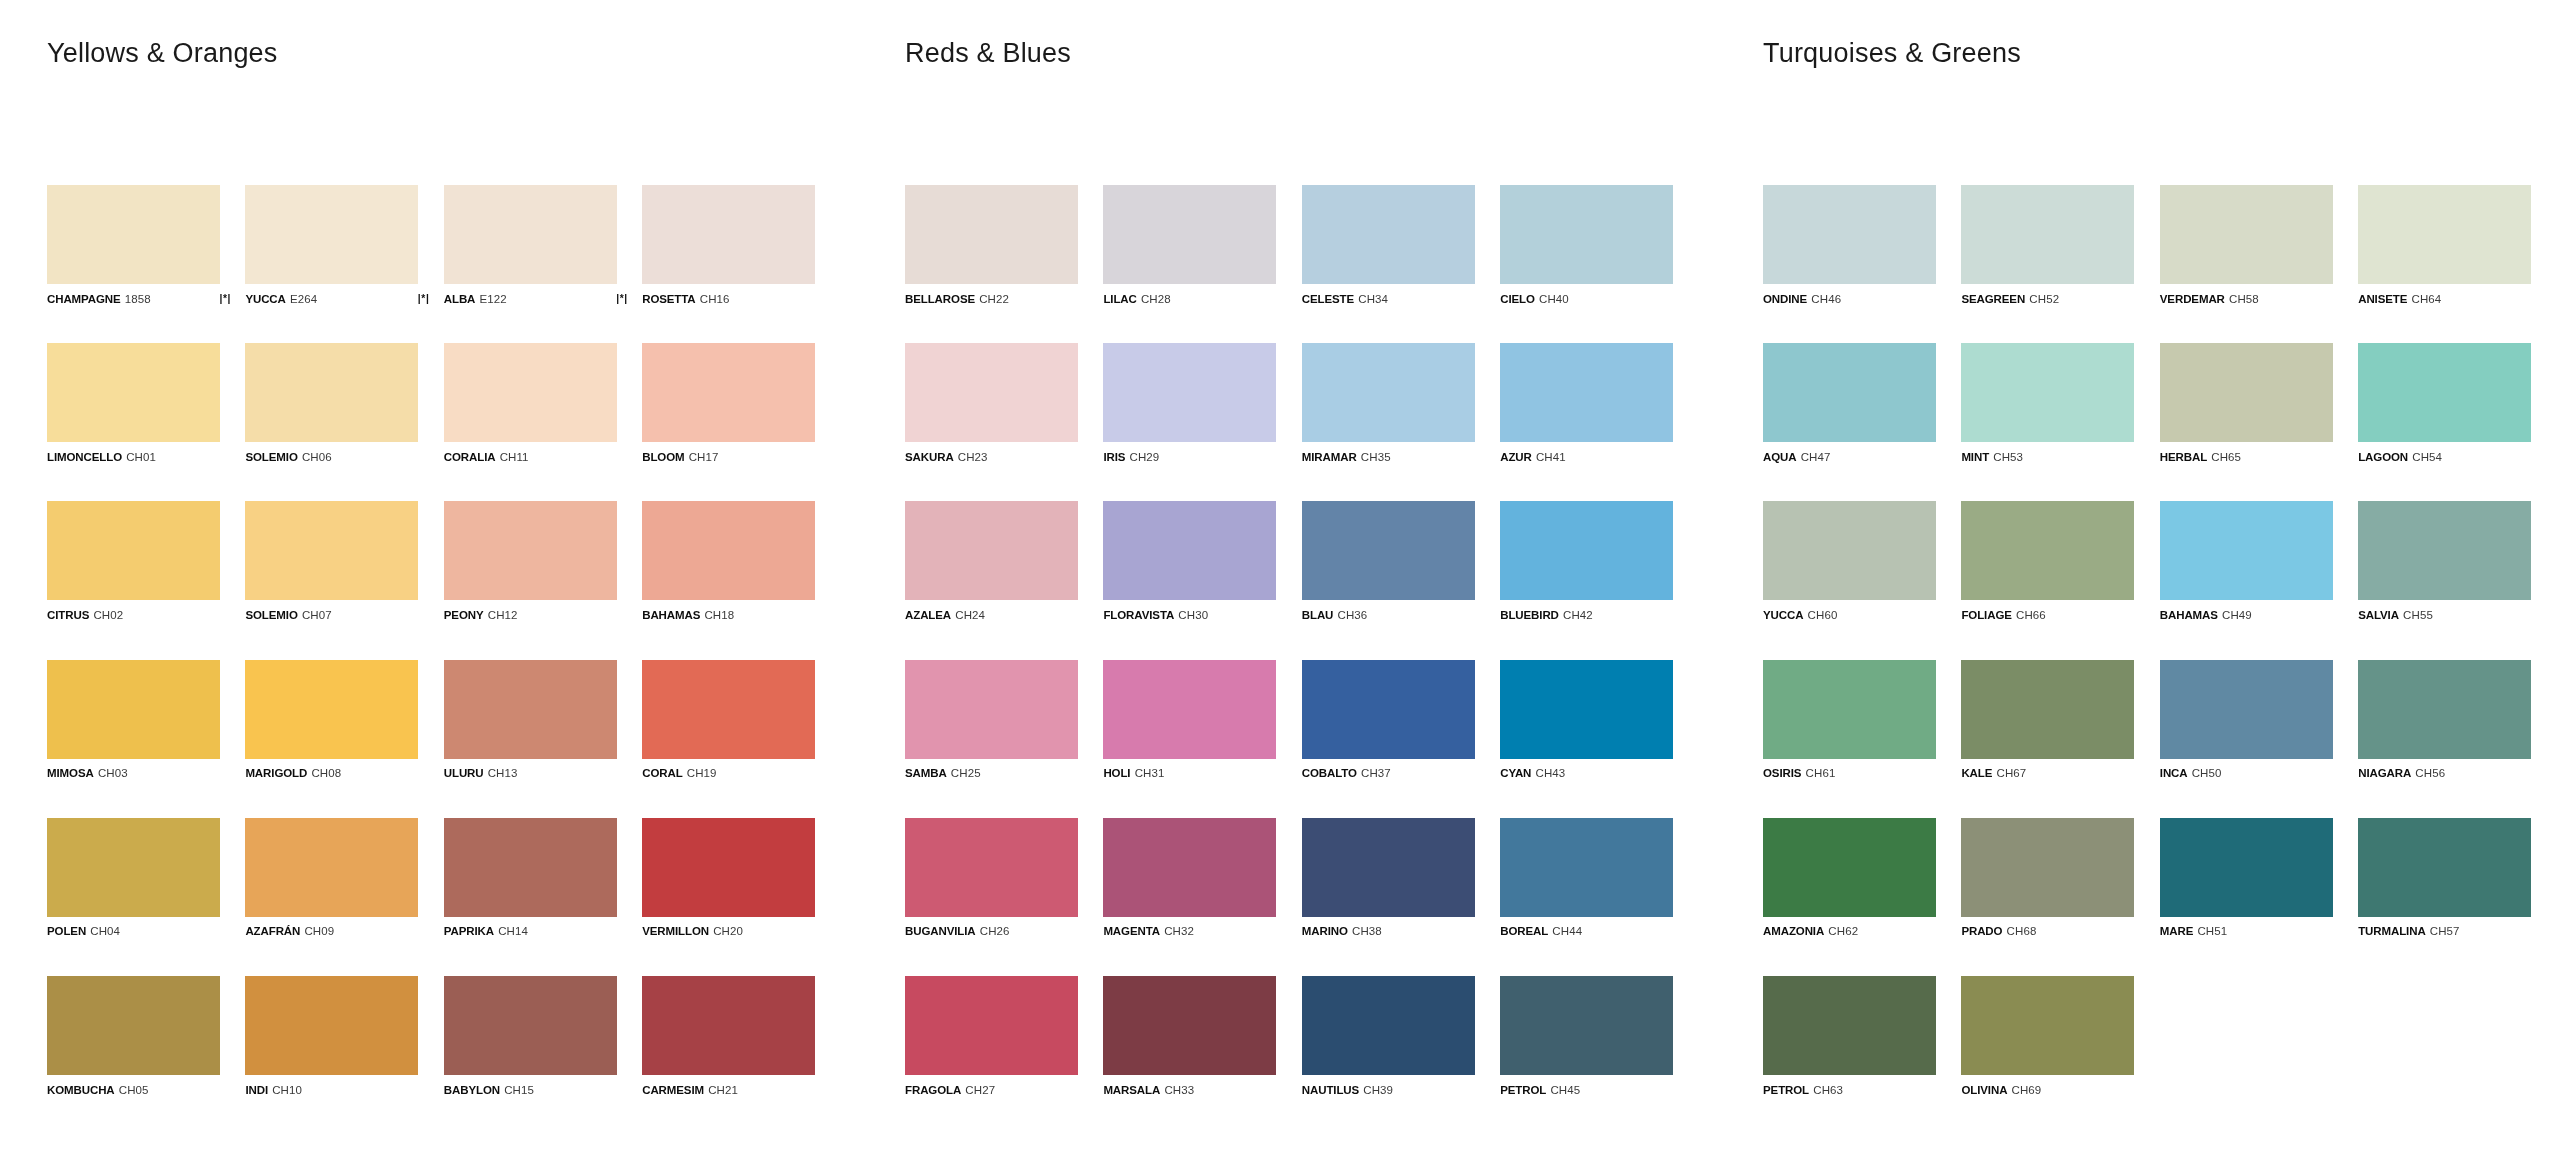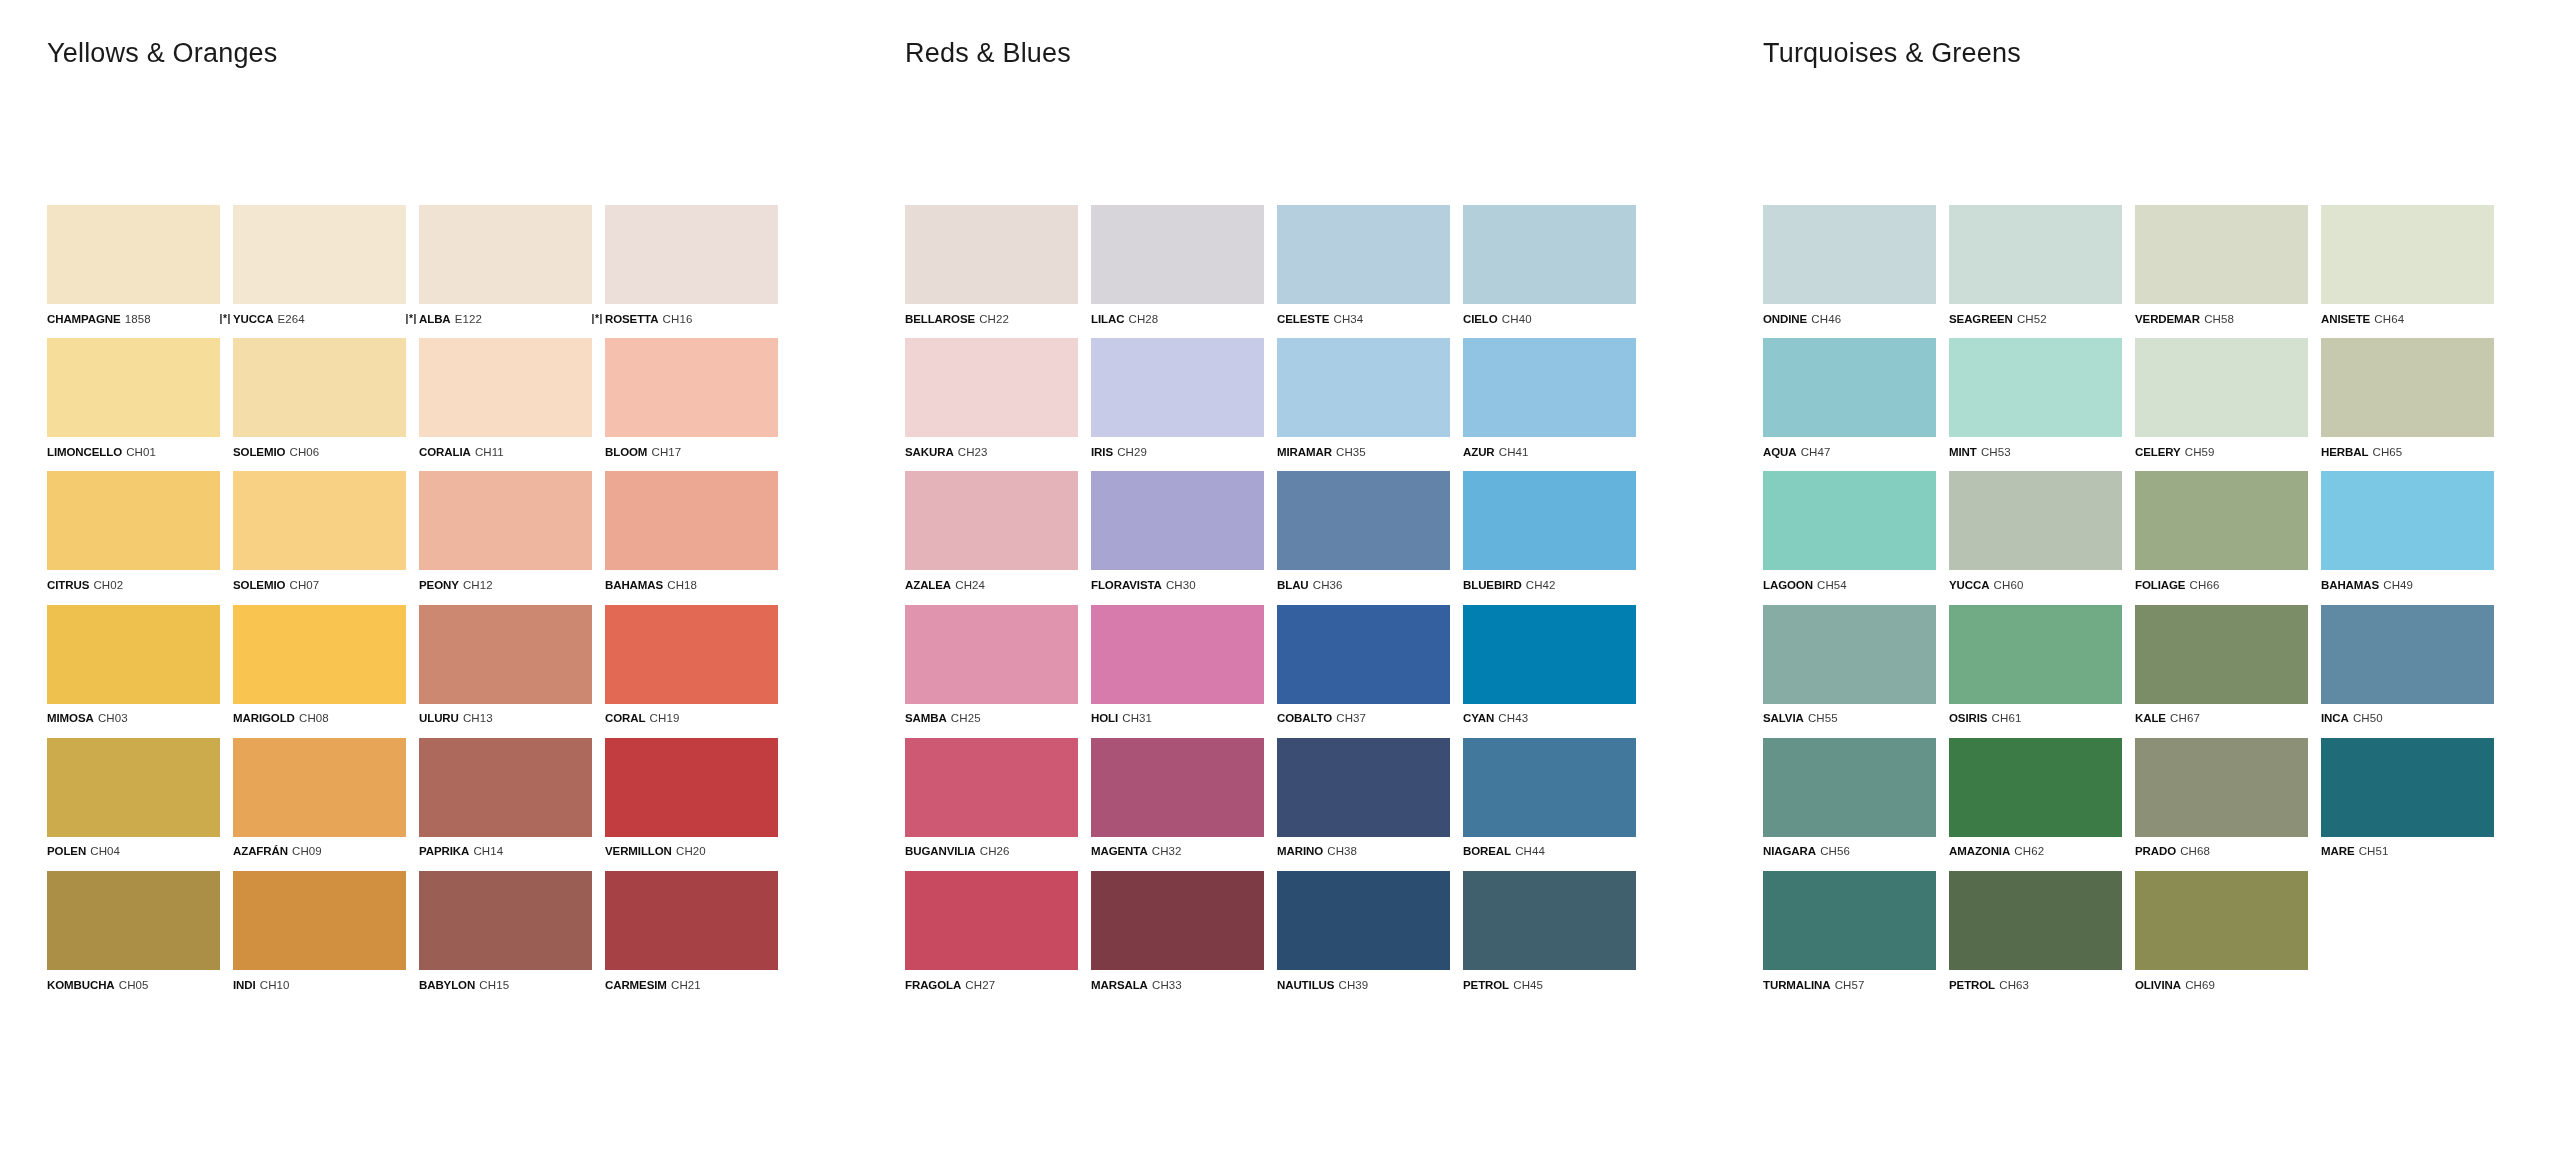--- a/index.html
+++ b/index.html
@@ -46,27 +46,26 @@
     font-size: 27px;
     font-weight: 300;
     color: #1a1a1a;
     letter-spacing: 0.2px;
     white-space: nowrap;
     font-family: "Liberation Sans", sans-serif;
   }
 
   .swatch-grid {
     position: absolute;
-    top: 205px;
+    top: 185px;
     left: 47px;
     display: grid;
     grid-template-columns: repeat(4, 173px);
     column-gap: 25.4px;
     row-gap: 38px;
-    gap: 13px;
   }
 
   .swatch-cell {
     width: 173px;
     position: relative;
   }
 
   .swatch-chip {
     width: 173px;
     height: 99px;
@@ -615,29 +614,20 @@
             <div class="cell-inner">
               <div class="swatch-chip" style="background: rgb(173, 220, 208);"></div>
               <div class="swatch-label">
                 <span class="swatch-name">MINT</span>
                 <span class="swatch-code">CH53</span>
               </div>
             </div>
           </div>
           <div class="swatch-cell">
             <div class="cell-inner">
-              <div class="swatch-chip" style="background: rgb(212, 225, 208);"></div>
-              <div class="swatch-label">
-                <span class="swatch-name">CELERY</span>
-                <span class="swatch-code">CH59</span>
-              </div>
-            </div>
-          </div>
-          <div class="swatch-cell">
-            <div class="cell-inner">
               <div class="swatch-chip" style="background: rgb(198, 201, 174);"></div>
               <div class="swatch-label">
                 <span class="swatch-name">HERBAL</span>
                 <span class="swatch-code">CH65</span>
               </div>
             </div>
           </div>
           <div class="swatch-cell">
             <div class="cell-inner">
               <div class="swatch-chip" style="background: rgb(132, 206, 192);"></div>

